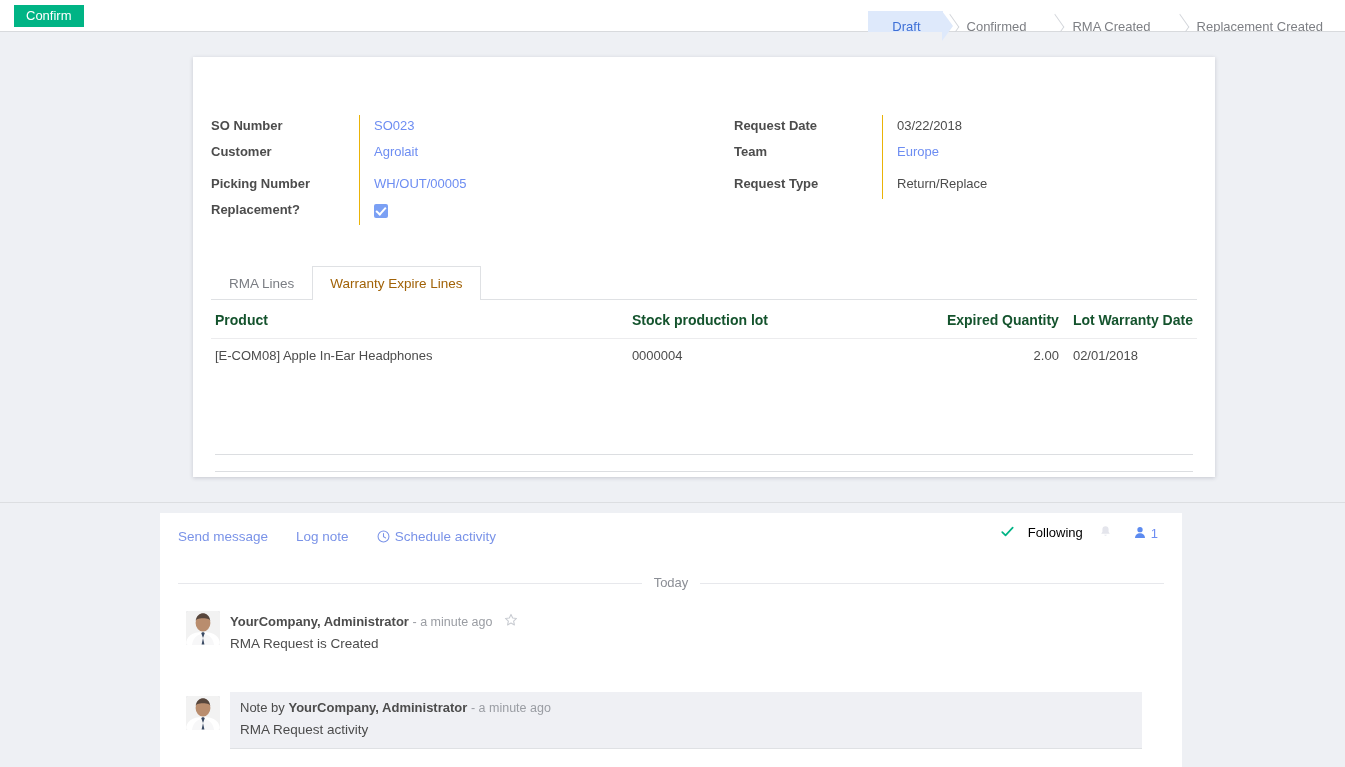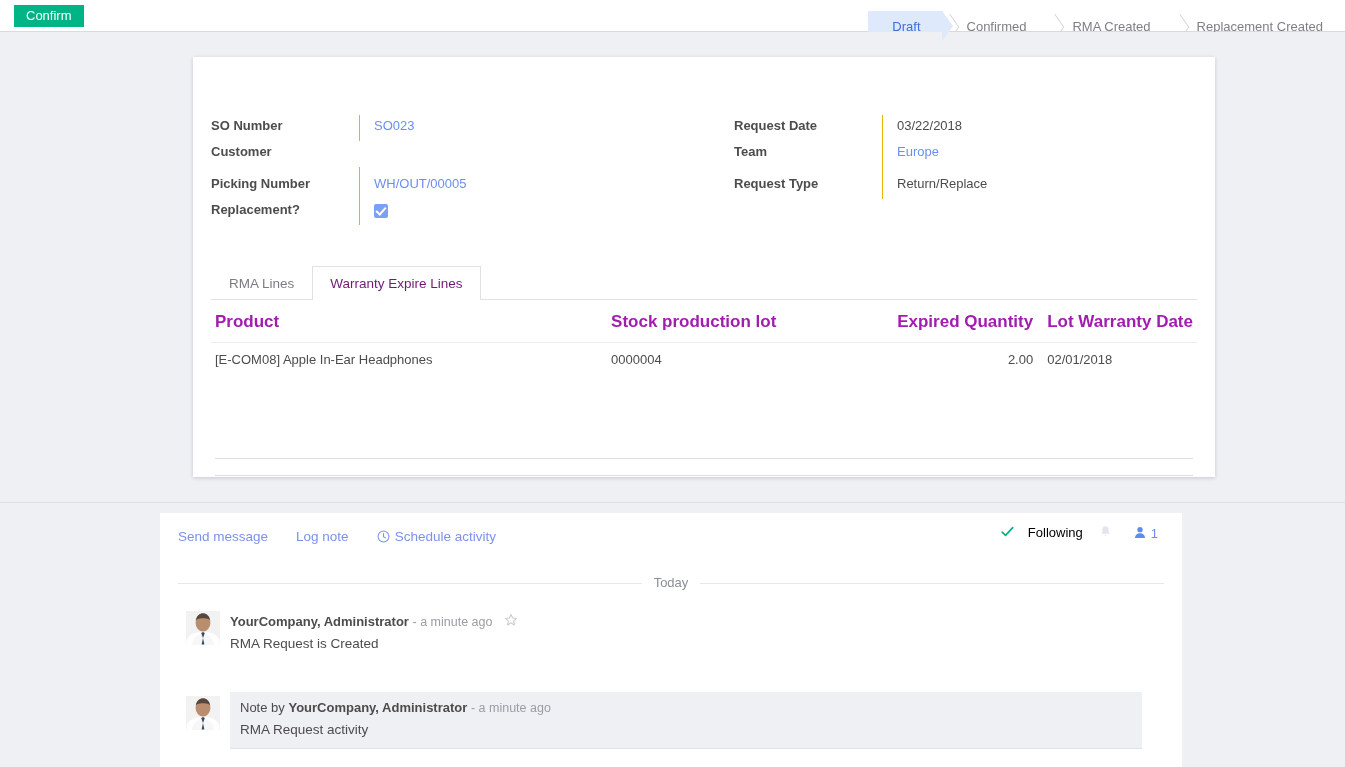--- a/index.html
+++ b/index.html
@@ -156,34 +156,34 @@
     font-size: 13.5px;
     color: #7a7d83;
     background: transparent;
     border: 1px solid transparent;
     border-bottom: none;
     margin-bottom: -1px;
     cursor: pointer;
     line-height: 17px;
   }
   .tab.active {
-    color: #701a75;
+    color: #a16207;
     background: #ffffff;
     border-color: #dfe1e4;
   }
 
   .lines-table {
     width: 100%;
     border-collapse: collapse;
     margin-top: 0;
   }
   .lines-table th {
-    font-size: 17px;
+    font-size: 14px;
     font-weight: bold;
-    color: #a21caf;
+    color: #14532d;
     text-align: left;
     padding: 12px 4px 10px 4px;
     white-space: nowrap;
   }
   .lines-table th.num, .lines-table td.num { text-align: right; }
   .lines-table td {
     font-size: 13px;
     color: #4c4c4c;
     padding: 9px 4px 9px 4px;
     border-top: 1px solid #ececee;
@@ -353,20 +353,23 @@
 
       <div class="fgroup">
         <div class="frow">
           <div class="flabel">SO Number</div>
           <div class="fvalue link">
             <a>SO023</a>
           </div>
         </div>
         <div class="frow">
           <div class="flabel">Customer</div>
+          <div class="fvalue link">
+            <a>Agrolait</a>
+          </div>
         </div>
         <div class="frow gap-row">
           <div class="flabel"></div>
           <div class="fvalue"></div>
         </div>
         <div class="frow">
           <div class="flabel">Picking Number</div>
           <div class="fvalue link">
             <a>WH/OUT/00005</a>
           </div>

